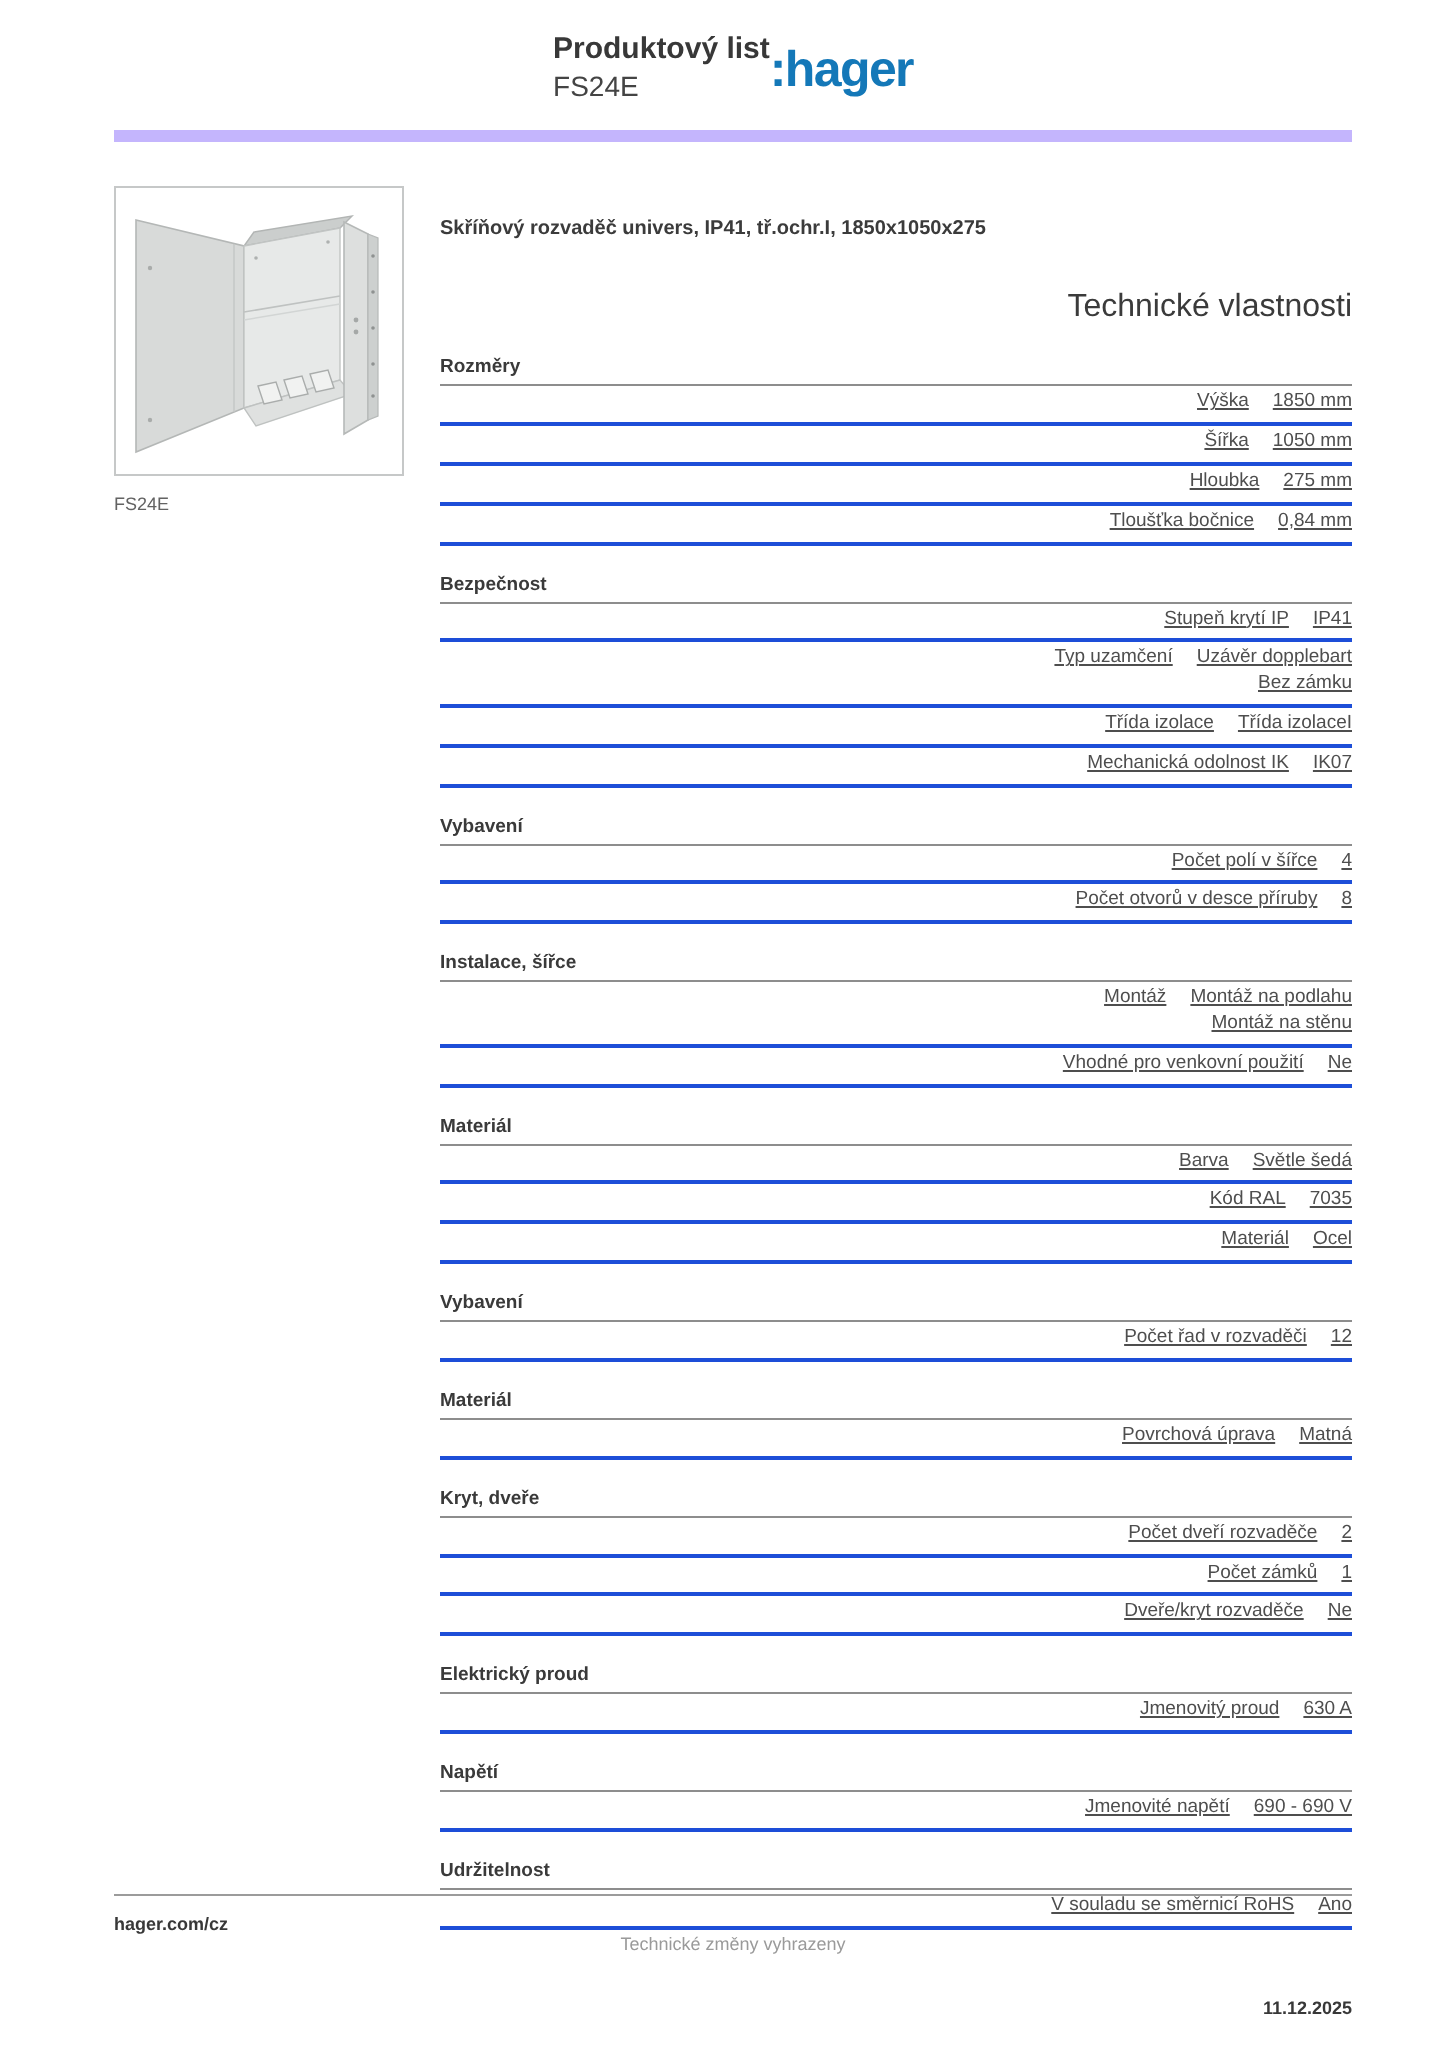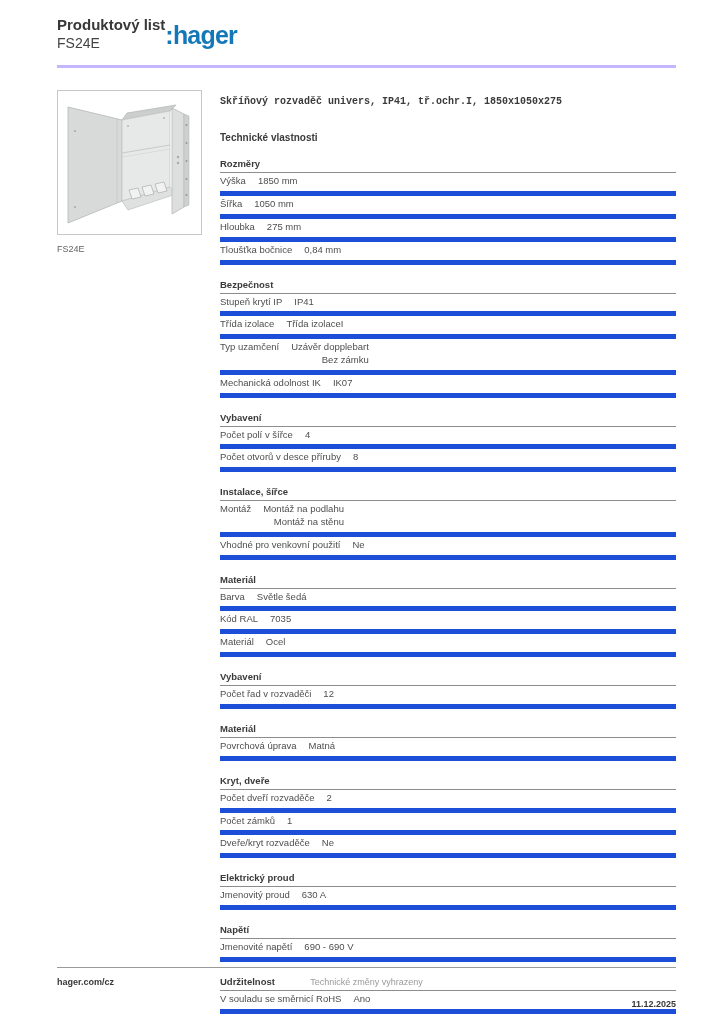--- a/index.html
+++ b/index.html
@@ -7,63 +7,63 @@
   body { font-family:"Liberation Sans", sans-serif; color:#3b3b3b; }
 
   .page {
     position:relative; width:724px; height:1024px;
     background:#ffffff; overflow:hidden; margin:0 auto;
   }
   .inner { position:absolute; left:57px; right:48px; top:0; }
 
   
   .header {
-    display:flex; justify-content:flex-start; align-items:flex-start;
-    padding-top:16px; padding-bottom:13px; border-bottom:3px solid #c4b5fd;
+    display:flex; justify-content:center; align-items:flex-start;
+    padding-top:16px; padding-bottom:13px; border-bottom:6px solid #c4b5fd;
   }
   .doc-type { font-size:15px; font-weight:bold; color:#383838; line-height:1.25; }
   .product-code { font-size:14px; color:#444444; line-height:1.25; }
   .logo {
     font-size:25px; font-weight:bold; letter-spacing:-0.8px;
     line-height:1; margin-top:7px;
   }
 
   
   .content { display:flex; margin-top:22px; }
   .left-col { width:145px; flex:none; margin-right:18px; }
   .image-box {
     width:145px; height:145px; border:1px solid #c6c8c8; background:#ffffff;
     display:flex; align-items:center; justify-content:center;
   }
   .image-caption { margin-top:9px; font-size:9px; color:#636363; }
 
   .right-col { flex:1; min-width:0; }
-  .product-title { font-size:10px; font-weight:bold; color:#3b3b3b; margin-top:6px;font-family:Liberation Mono, monospace; }
-  .tech-heading { font-size:10px; font-weight:bold; color:#3b3b3b; margin-top:25px; }
+  .product-title { font-size:10px; font-weight:bold; color:#3b3b3b; margin-top:16px; }
+  .tech-heading { font-size:16px; font-weight:normal; color:#3b3b3b; margin-top:25px;text-align:right; }
 
   .sections { margin-top:15px; }
   .section { margin-top:14px; }
   .section:first-child { margin-top:0; }
   .section-title {
     font-size:9.5px; font-weight:bold; color:#3a3a3a;
     padding-bottom:3px; border-bottom:1px solid #8d8d8d;
   }
   .spec-row {
-    display:flex; justify-content:flex-start; align-items:flex-start;
-    padding:2px 0 3px; border-bottom:5px solid #1d4ed8;
-    font-size:9.5px; color:#4e4e4e; line-height:1.35;
+    display:flex; justify-content:flex-end; align-items:flex-start;
+    padding:2px 0 3px; border-bottom:2px solid #1d4ed8;
+    font-size:9.5px; color:#4e4e4e; line-height:1.35;text-decoration:underline;
   }
   .row-label { text-align:left; padding-right:12px; }
   .row-value { text-align:right; }
 
   
   .footer {
     position:absolute; left:57px; right:48px; bottom:15px;
     border-top:1px solid #9b9b9b; padding-top:9px;
-    display:flex; font-size:9px;
+    display:flex; font-size:9px;flex-direction:column;
   }
   .footer-left  { flex:1; text-align:left;  font-weight:bold; color:#383838; text-decoration:none; }
   .footer-center{ flex:2; text-align:center; color:#9a9a9a; }
   .footer-right { flex:1; text-align:right; font-weight:bold; color:#383838;margin-top:22px; }
 </style>
 </head>
 <body>
 
 <div class="page">
   <div class="inner">
@@ -157,31 +157,31 @@
     <div class="section-title">Bezpečnost</div>
     <div>
   <div class="spec-row">
     <div class="row-label">Stupeň krytí IP</div>
     <div class="row-value">
                     <div>IP41</div>
                   </div>
   </div>
 
   <div class="spec-row">
-    <div class="row-label">Třída izolace</div>
-    <div class="row-value">
-                    <div>Třída izolaceI</div>
-                  </div>
-  </div>
-
-  <div class="spec-row">
     <div class="row-label">Typ uzamčení</div>
     <div class="row-value">
                     <div>Uzávěr dopplebart</div>
                     <div>Bez zámku</div>
+                  </div>
+  </div>
+
+  <div class="spec-row">
+    <div class="row-label">Třída izolace</div>
+    <div class="row-value">
+                    <div>Třída izolaceI</div>
                   </div>
   </div>
 
   <div class="spec-row">
     <div class="row-label">Mechanická odolnost IK</div>
     <div class="row-value">
                     <div>IK07</div>
                   </div>
   </div>
 </div>

